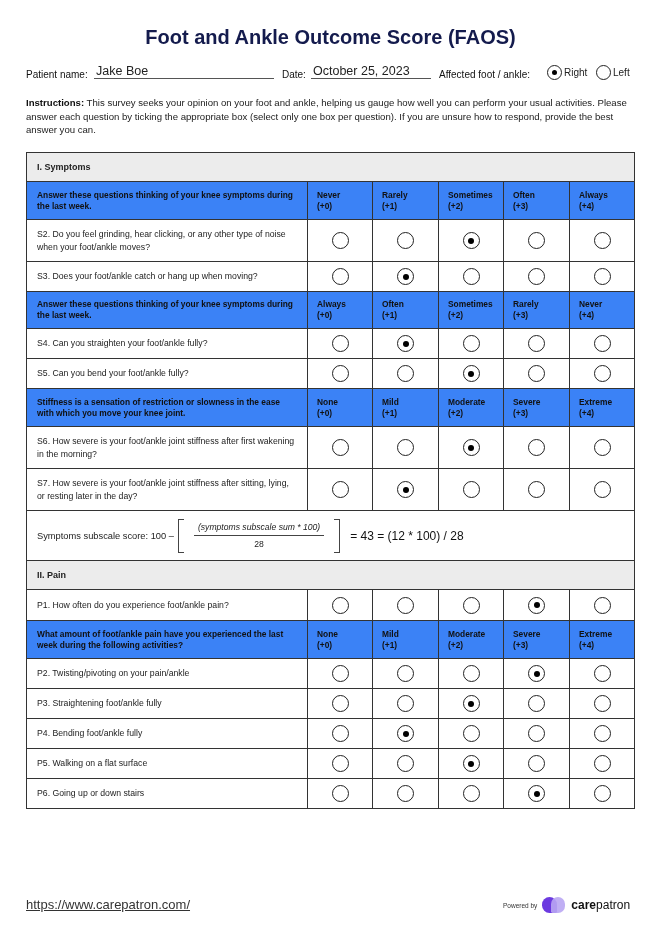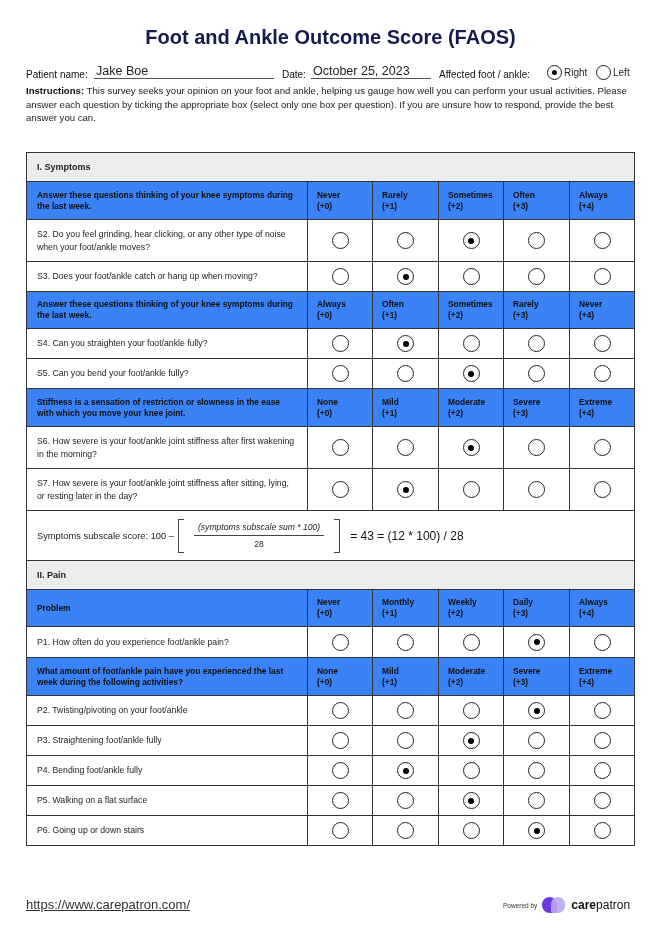--- a/index.html
+++ b/index.html
@@ -7,21 +7,21 @@
   body { font-family: "Liberation Sans", sans-serif; color: #111; position: relative; }
   .title { position: absolute; top: 26px; left: 0; width: 661px; text-align: center; font-size: 20px; font-weight: bold; color: #141b4d; }
   .meta { position: absolute; top: 64px; left: 26px; width: 610px; height: 20px; font-size: 10px; }
   .meta .lbl { position: absolute; top: 5px; font-weight: normal; color: #111; }
   .meta .val { position: absolute; top: 1px; font-size: 12.5px; color: #222; border-bottom: 1px solid #555; height: 14px; line-height: 13px; padding-left: 2px; }
   .radio-inline { position: absolute; top: 1px; display: flex; align-items: center; font-size: 10px; color: #222; }
   .radio { display: inline-block; width: 17px; height: 17px; border: 1.3px solid #222; border-radius: 50%; position: relative; background: #fff; }
   .radio.on::after { content: ""; position: absolute; left: 50%; top: 50%; width: 6px; height: 6px; margin: -3px 0 0 -3px; border-radius: 50%; background: #000; }
   .radio.sm { width: 15px; height: 15px; margin-right: 2px; }
   .radio.sm.on::after { width: 5px; height: 5px; margin: -2.5px 0 0 -2.5px; }
-  .instructions { position: absolute; top: 84px; left: 26px; width: 612px; font-size: 9.6px; line-height: 13.5px; color: #222; }
+  .instructions { position: absolute; top: 96px; left: 26px; width: 612px; font-size: 9.6px; line-height: 13.5px; color: #222; }
   .instructions b { color: #111; }
   table.form { position: absolute; top: 152px; left: 26px; width: 608px; border-collapse: collapse; table-layout: fixed; }
   table.form td { border: 1px solid #333; font-size: 8.7px; color: #222; vertical-align: middle; }
   td.q { padding: 0 10px; line-height: 12.5px; }
   tr.section td { background: #ececec; font-weight: bold; font-size: 9px; padding: 0 10px; height: 29px; }
   tr.head td { background: #3b82f6; font-weight: bold; font-size: 8.4px; line-height: 11px; color: #111; }
   tr.head td.q { padding: 0 10px; }
   tr.head td.opt { padding: 0 9px; }
   td.cell { text-align: center; }
   td.cell .radio { vertical-align: middle; }
@@ -206,43 +206,20 @@
               <span class="den">28</span>
             </span>
             <span class="bracket r"></span>
             <span class="result">=  43 = (12 * 100) / 28</span>
           </div>
         </td>
       </tr>
       <tr class="section">
         <td colspan="6">II. Pain</td>
       </tr>
-      <tr class="head" style="height: 37px;">
-        <td class="q">Problem</td>
-        <td class="opt">
-          <div>Never</div>
-          <div>(+0)</div>
-        </td>
-        <td class="opt">
-          <div>Monthly</div>
-          <div>(+1)</div>
-        </td>
-        <td class="opt">
-          <div>Weekly</div>
-          <div>(+2)</div>
-        </td>
-        <td class="opt">
-          <div>Daily</div>
-          <div>(+3)</div>
-        </td>
-        <td class="opt">
-          <div>Always</div>
-          <div>(+4)</div>
-        </td>
-      </tr>
       <tr style="height: 31px;">
         <td class="q">P1. How often do you experience foot/ankle pain?</td>
         <td class="cell"><span class="radio"></span></td>
         <td class="cell"><span class="radio"></span></td>
         <td class="cell"><span class="radio"></span></td>
         <td class="cell"><span class="radio on"></span></td>
         <td class="cell"><span class="radio"></span></td>
       </tr>
       <tr class="head" style="height: 38px;">
         <td class="q">What amount of foot/ankle pain have you experienced the last week during the following activities?</td>
@@ -261,21 +238,21 @@
         <td class="opt">
           <div>Severe</div>
           <div>(+3)</div>
         </td>
         <td class="opt">
           <div>Extreme</div>
           <div>(+4)</div>
         </td>
       </tr>
       <tr style="height: 30px;">
-        <td class="q">P2. Twisting/pivoting on your foot/ankle</td>
+        <td class="q">P2. Twisting/pivoting on your pain/ankle</td>
         <td class="cell"><span class="radio"></span></td>
         <td class="cell"><span class="radio"></span></td>
         <td class="cell"><span class="radio"></span></td>
         <td class="cell"><span class="radio on"></span></td>
         <td class="cell"><span class="radio"></span></td>
       </tr>
       <tr style="height: 30px;">
         <td class="q">P3. Straightening foot/ankle fully</td>
         <td class="cell"><span class="radio"></span></td>
         <td class="cell"><span class="radio"></span></td>

